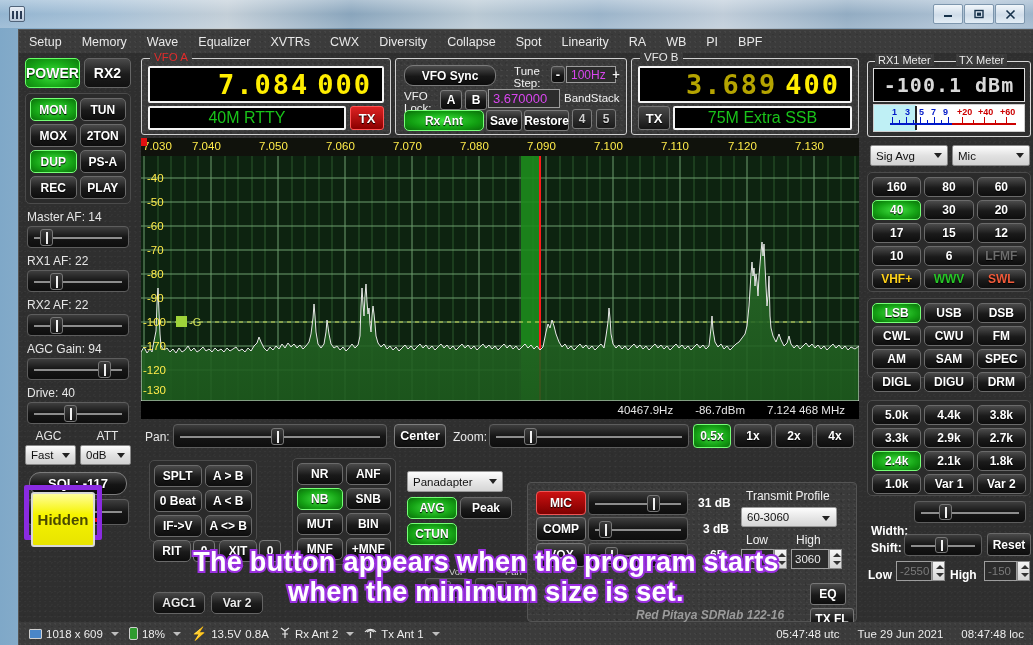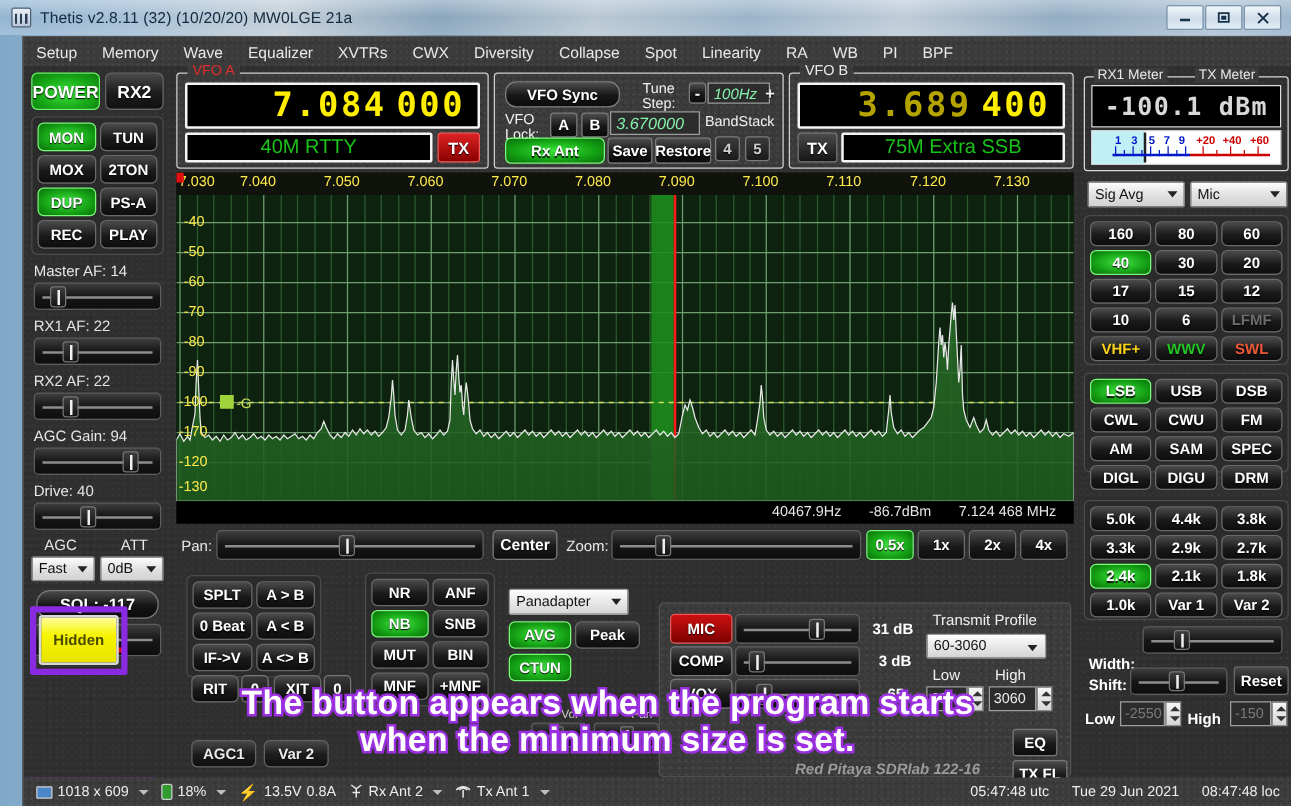--- a/index.html
+++ b/index.html
@@ -146,24 +146,24 @@
   .sqlslider .thumb{position:absolute;top:3px;left:36px;width:13px;height:17px;border-radius:3px;
     background:linear-gradient(180deg,#3d3d3d,#141414);border:1px solid #777;}
   .sqlslider .thumb:after{content:"";position:absolute;left:5px;top:2px;width:2px;height:12px;background:#f0f0f0;}
 
   
   #hiddenbox {
     position:absolute; left:5px; top:455px; width:78px; height:55px;
     border:5px solid #8a2be2; border-radius:2px;
   }
   #hiddenbtn {
-    position:absolute; left:12px; top:462px; width:64px; height:40px;
+    position:absolute; left:12px; top:462px; width:64px; height:55px;
     background:linear-gradient(180deg,#fffe9a,#f6f400 40%,#e8e400);
     border:2px solid #d8d8d8; border-radius:3px;
-    color:#4a4a00; font-weight:bold; font-size:12px;
+    color:#4a4a00; font-weight:bold; font-size:15px;
     display:flex;align-items:center;justify-content:center;
   }
   #resbox {
     position:absolute; left:2px; top:592px; width:103px; height:34px;
     border:4px solid #8a2be2;
   }
 
   
   .group {
     position:absolute; border:1px solid #cfcfcf; border-radius:3px;
@@ -206,21 +206,21 @@
   }
   .pillbtn.green { background:radial-gradient(ellipse at 50% 50%, #3de63d 0%, #12a012 60%, #0a6d0a 100%); border-color:#7f7; }
   .sqbtn {
     position:absolute; border-radius:3px; border:1px solid #7b7b7b;
     background:linear-gradient(180deg,#4d4d4d,#171717 55%,#0c0c0c);
     color:#fff; font-weight:bold; font-size:12px;
     display:flex;align-items:center;justify-content:center; text-shadow:0 1px 1px #000;
   }
   .txtbox {
     position:absolute; background:#2c2c2c; border:1px solid #9c9c9c;
-    color:#86efac; font-size:12px; display:flex;align-items:center; padding-left:4px;font-style:italic;
+    color:#d946ef; font-size:12px; display:flex;align-items:center; padding-left:4px;
   }
   #vfoB { left:612px; top:28px; width:228px; height:77px; }
   #vfoB .glabel { color:#e8e8e8; }
 
   
   #rightcol { position:absolute; left:845px; top:23px; width:170px; height:570px; }
   #meterGroup { position:absolute; left:3px; top:8px; width:164px; height:76px; border:1px solid #d8d8d8; border-radius:3px;padding-left:48px;}
   #meterGroup .lbl1 { position:absolute; top:-8px; left:7px; padding:0 3px; color:#e9e9e9; font-size:11px;
     background-color:#3a3a3a; background-image:radial-gradient(circle at 30% 40%, rgba(255,255,255,.05) 0 1px, transparent 1px); background-size:5px 5px;}
   #meterGroup .lbl2 { position:absolute; top:-8px; left:88px; padding:0 3px; color:#e9e9e9; font-size:11px;
@@ -390,21 +390,20 @@
     letter-spacing:.3px;
   }
 </style>
 </head>
 <body>
 
 <div id="window">
 
   <div id="titlebar">
     <div id="titleicon"></div>
-    <div id="titletext">Thetis v2.8.11 (32) (10/20/20) MW0LGE 21a</div>
     <div id="winbtns">
       <div class="wb">
         <svg width="12" height="10" viewBox="0 0 12 10">
             <rect x="2" y="6" width="8" height="2" fill="#16314a"></rect>
           </svg>
       </div>
       <div class="wb">
         <svg width="12" height="10" viewBox="0 0 12 10">
             <rect x="2" y="1.5" width="8" height="7" fill="none" stroke="#16314a" stroke-width="1.4"></rect>
             <rect x="4" y="3.6" width="4" height="3.2" fill="#16314a"></rect>

